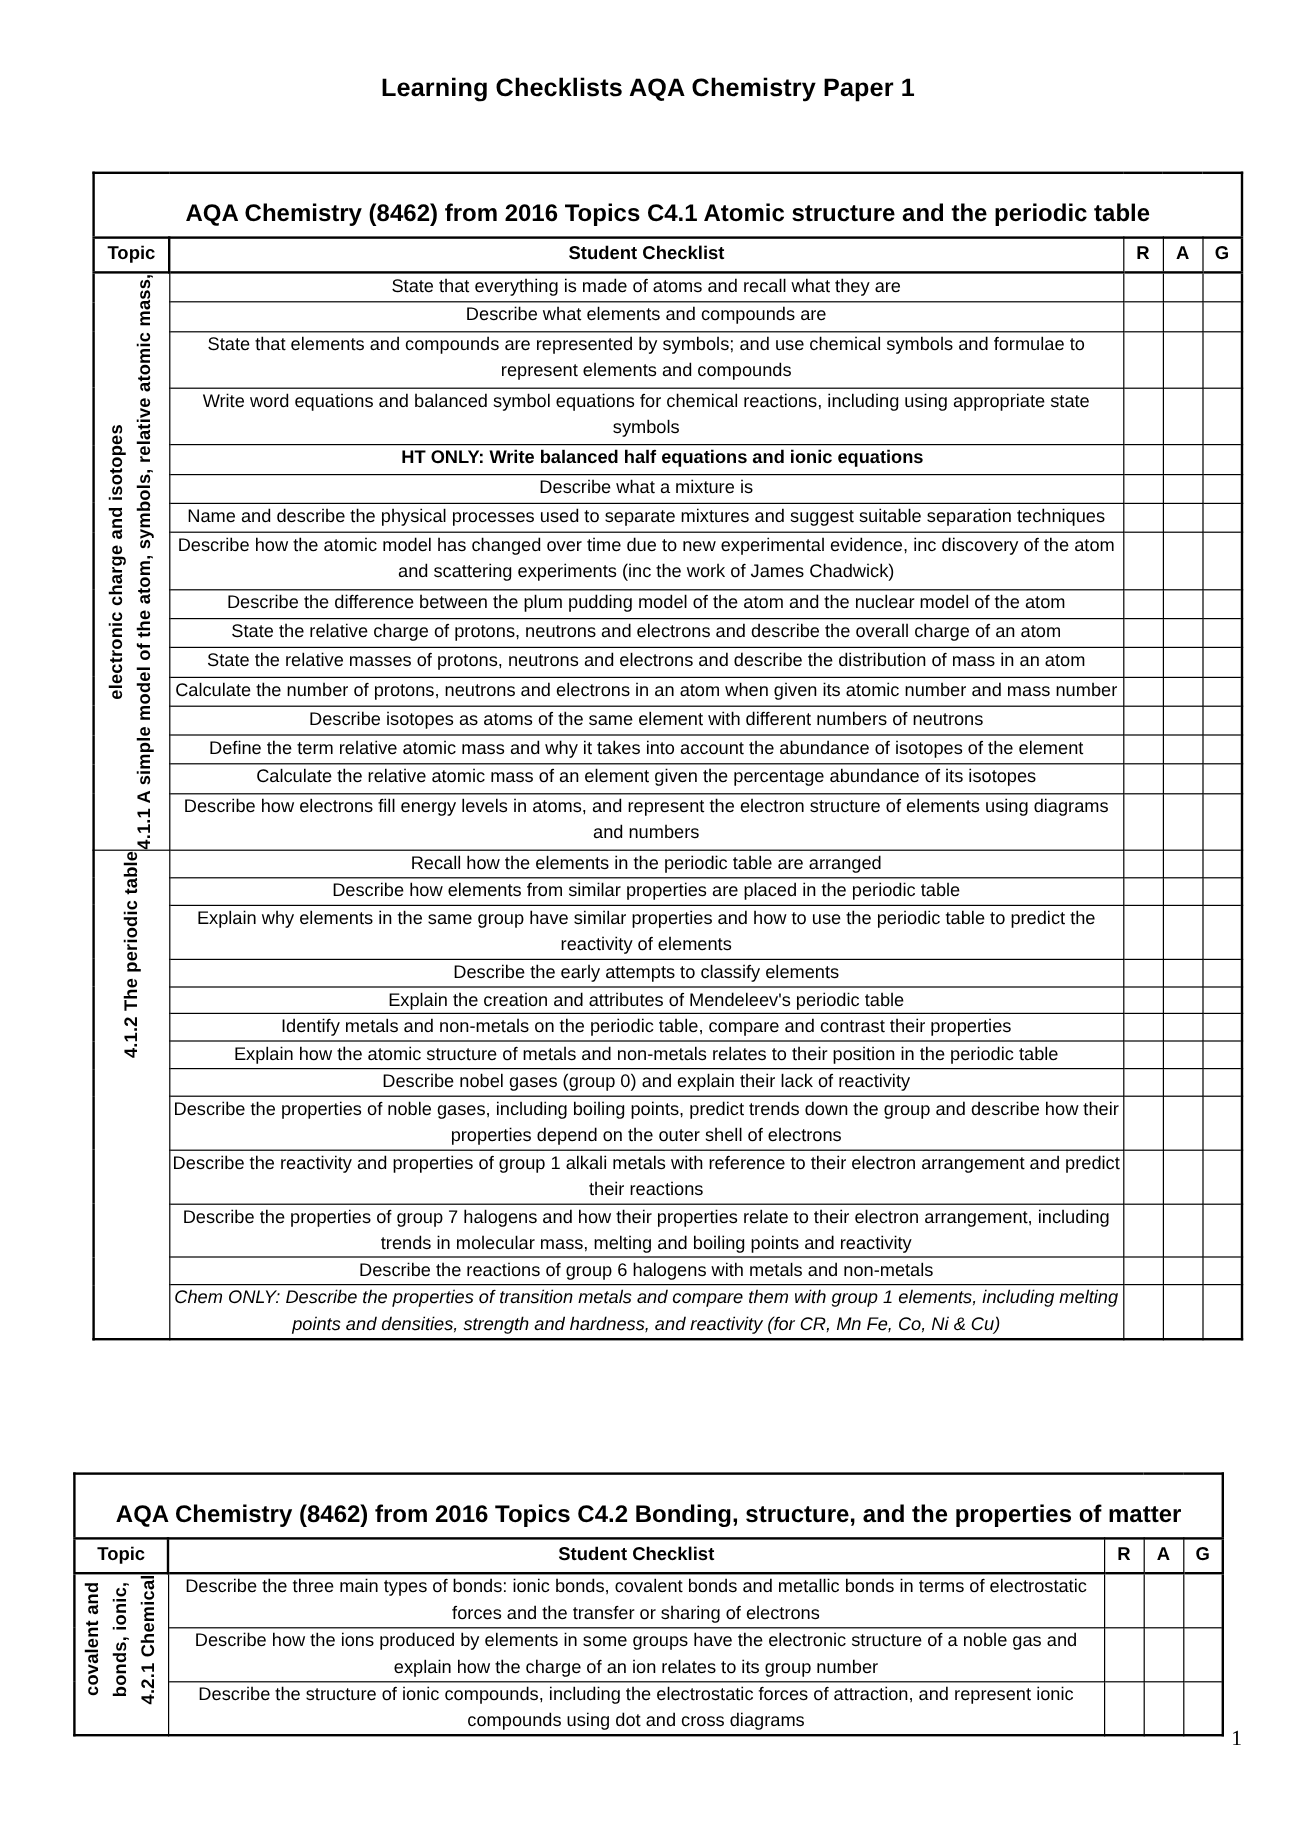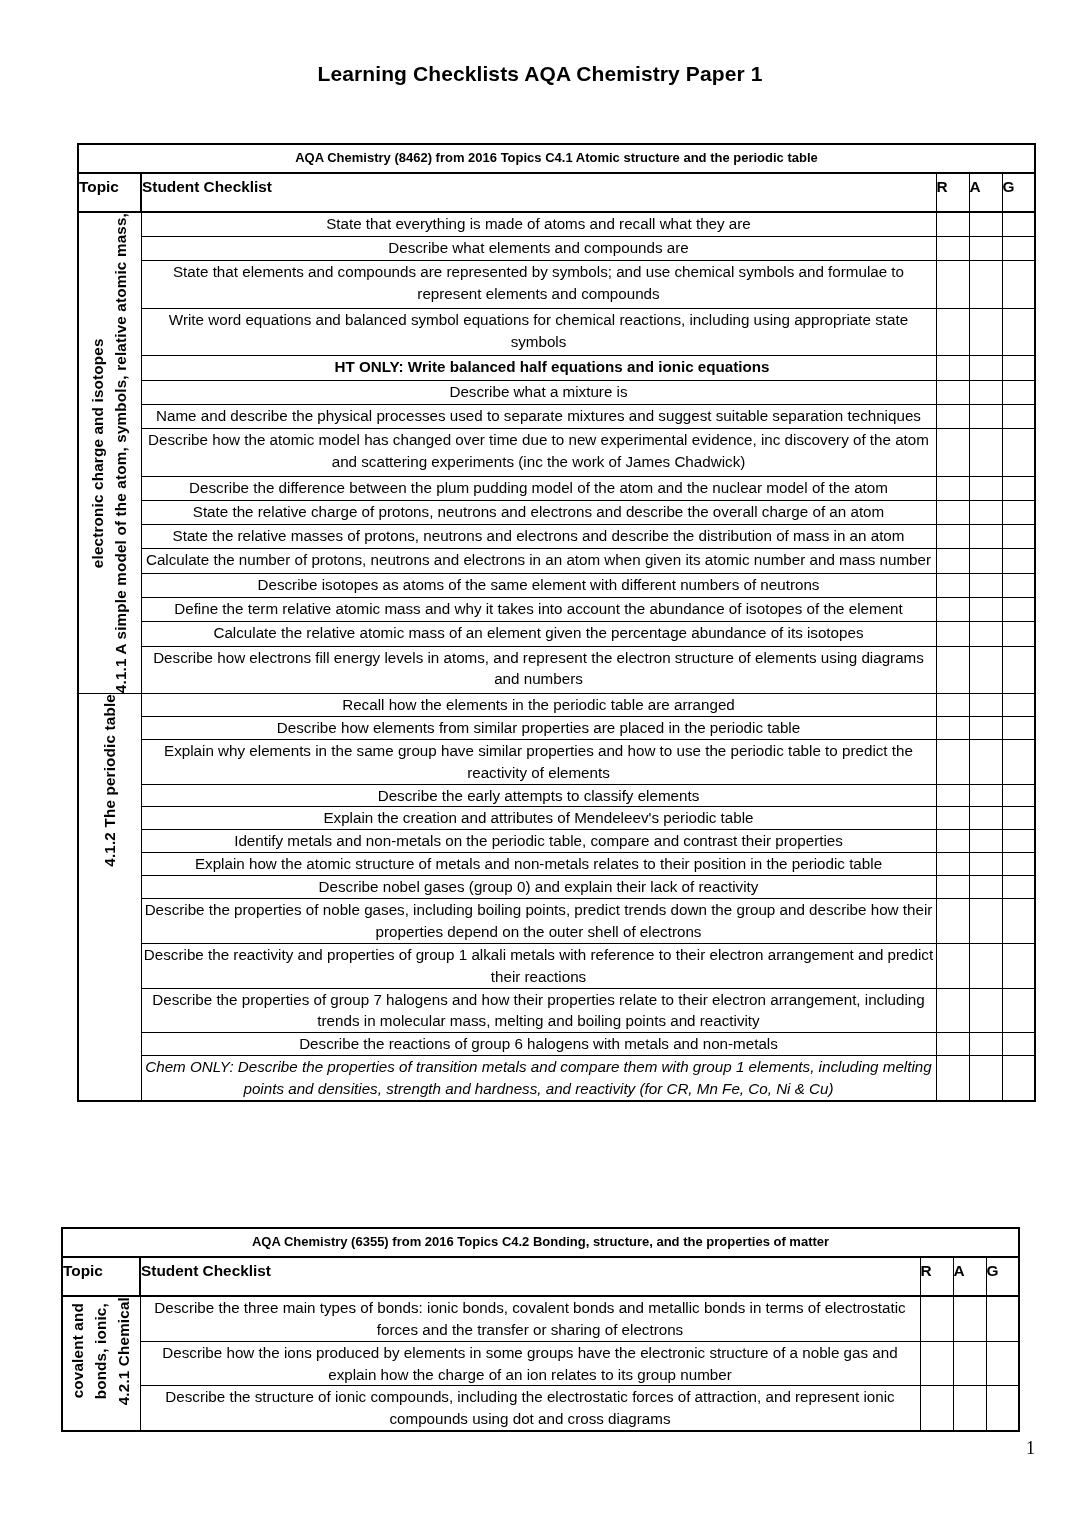--- a/index.html
+++ b/index.html
@@ -50,31 +50,32 @@
 
   
   col.c-topic   { width: 63px;  }
   col.c-check   { width: 795px; }
   col.c-rag     { width: 33px;  }
 
   
   .banner td {
     text-align: center;
     font-weight: bold;
-    font-size: 13px;
-    padding: 4px 0 4px 0;
+    font-size: 20px;
+    padding: 19px 0 4px 0;
     border-bottom: 2px solid #000;
     border-top: none;
   }
 
   
   .hdr td {
+    text-align: center;
     font-weight: bold;
     font-size: 15.4px;
-    padding: 2px 0 13px 0;
+    padding: 2px 0 3px 0;
     border-bottom: 2px solid #000;
   }
 
   
   .ck {
     padding: 1px 6px 2px 9px;
     text-align: center;
   }
   .ck.bold   { font-weight: bold; padding-left: 27px; }
   .ck.italic { font-style: italic; }
@@ -350,21 +351,21 @@
     <table class="checklist-table">
       <colgroup>
         <col class="c2-topic">
           <col class="c2-check">
         <col class="c2-rag">
           <col class="c2-rag">
           <col class="c2-rag">
       </colgroup>
       <tbody id="tbl2-body">
           <tr class="banner">
-            <td colspan="5">AQA Chemistry (6355) from 2016 Topics C4.2 Bonding, structure, and the properties of matter</td>
+            <td colspan="5">AQA Chemistry (8462) from 2016 Topics C4.2 Bonding, structure, and the properties of matter</td>
           </tr>
           <tr class="hdr">
             <td style="border-right: 2px solid rgb(0, 0, 0);">Topic</td>
             <td>Student Checklist</td>
             <td>R</td>
             <td>A</td>
             <td>G</td>
           </tr>
           <tr>
             <td class="topic-cell" rowspan="3">

